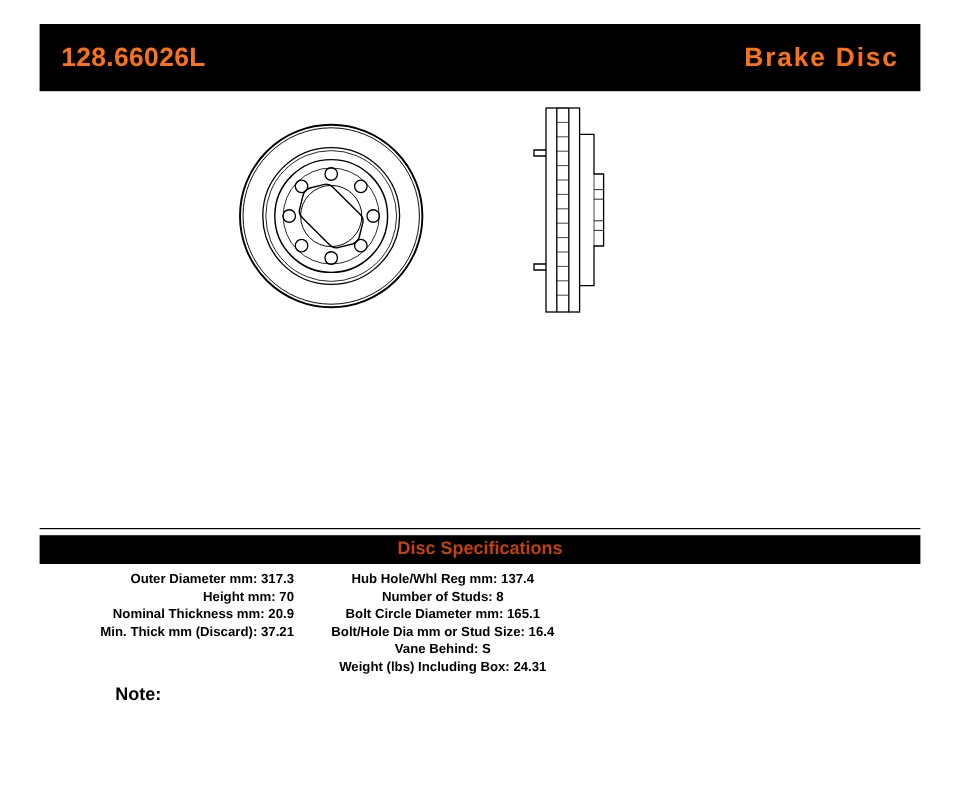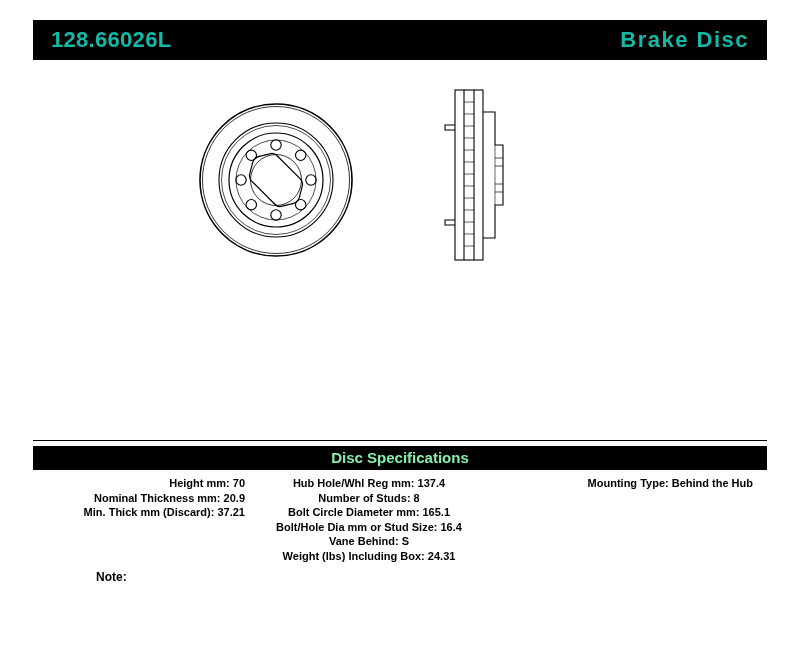--- a/index.html
+++ b/index.html
@@ -15,23 +15,23 @@
     position: relative;
     overflow: hidden;
   }
 
   
   .header-bar {
     position: absolute;
     left: 33px;
     top: 20px;
     width: 734px;
-    height: 40px;
+    height: 56px;
     background: #000000;
-    color: #14b8a6;
+    color: #f97316;
     display: flex;
     align-items: center;
     justify-content: space-between;
     box-sizing: border-box;
     padding: 0 18px;
     gap: 40px;
   }
   .part-number {
     font-size: 22px;
     font-weight: bold;
@@ -58,21 +58,21 @@
   }
 
   
   .spec-title-bar {
     position: absolute;
     left: 33px;
     top: 446px;
     width: 734px;
     height: 24px;
     background: #000000;
-    color: #86efac;
+    color: #c2410c;
     text-align: center;
     font-size: 15px;
     font-weight: bold;
     line-height: 24px;
     box-sizing: border-box;
   }
   .spec-divider-top {
     position: absolute;
     left: 33px;
     top: 440px;
@@ -110,21 +110,21 @@
   }
   .spec-line {
     white-space: nowrap;
   }
 
   .note-row {
     position: absolute;
     left: 33px;
     top: 570px;
     width: 734px;
-    font-size: 12px;
+    font-size: 15px;
     font-weight: bold;
   }
   .note-label {
     display: inline-block;
     padding-left: 63px;
   }
 </style>
 </head>
 <body>
 
@@ -200,33 +200,31 @@
       </g>
     </g>
   </svg>
 </div>
 
 <div class="spec-divider-top"></div>
 <div class="spec-title-bar">Disc Specifications</div>
 
 <div class="spec-columns">
   <div class="spec-col spec-col-left">
+    <div class="spec-line">Outer Diameter mm: 317.3</div>
     <div class="spec-line">Height mm: 70</div>
     <div class="spec-line">Nominal Thickness mm: 20.9</div>
     <div class="spec-line">Min. Thick mm (Discard): 37.21</div>
   </div>
   <div class="spec-col spec-col-mid">
     <div class="spec-line">Hub Hole/Whl Reg mm: 137.4</div>
     <div class="spec-line">Number of Studs: 8</div>
     <div class="spec-line">Bolt Circle Diameter mm: 165.1</div>
     <div class="spec-line">Bolt/Hole Dia mm or Stud Size: 16.4</div>
     <div class="spec-line">Vane Behind: S</div>
     <div class="spec-line">Weight (lbs) Including Box: 24.31</div>
   </div>
-  <div class="spec-col spec-col-right">
-    <div class="spec-line">Mounting Type: Behind the Hub</div>
-  </div>
 </div>
 
 <div class="note-row">
   <span class="note-label">Note:</span>
   <span></span>
 </div>
 
 </body></html>

